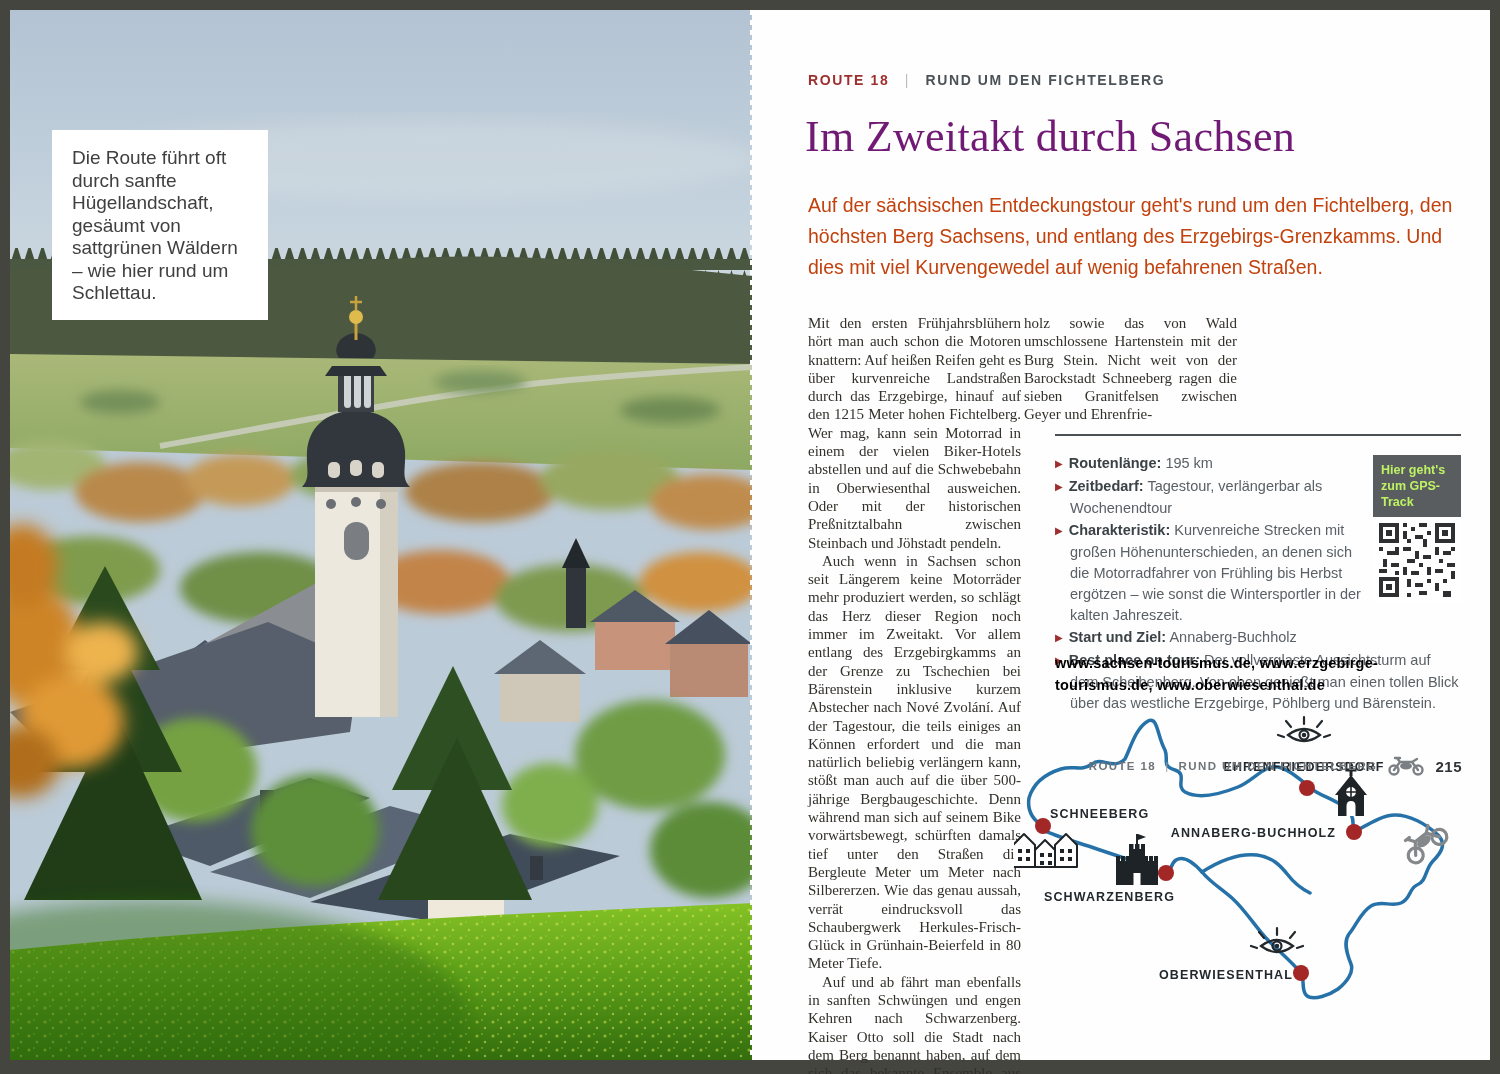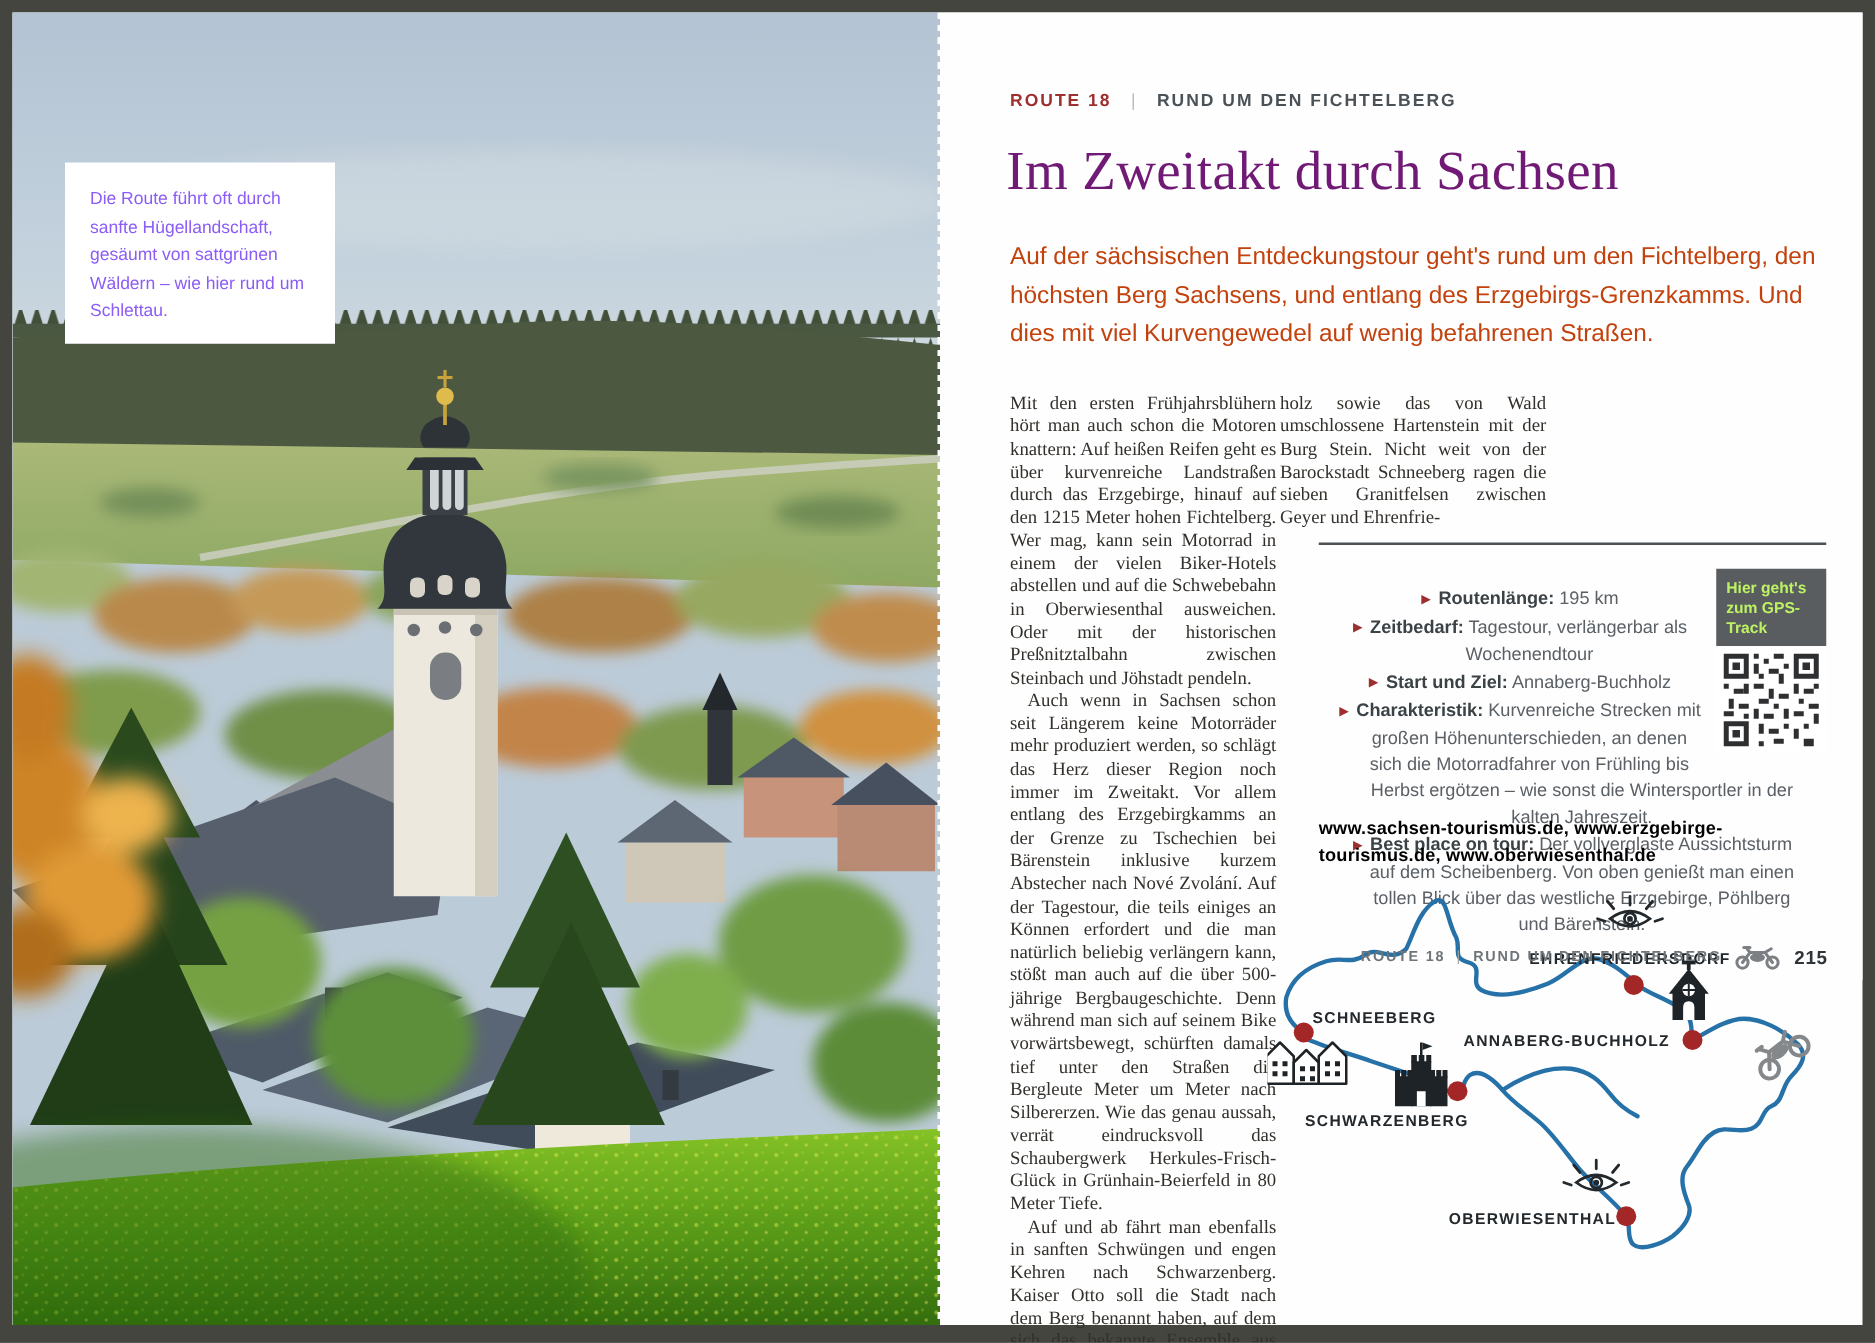--- a/index.html
+++ b/index.html
@@ -7,21 +7,21 @@
           font-family:"Liberation Sans",sans-serif;}
   .spread{position:absolute;left:10px;top:10px;width:1480px;height:1050px;background:#fefefe;}
 
   
   .photo{position:absolute;left:0;top:0;width:742px;height:1050px;overflow:hidden;background:#bccbd8;}
   .photo svg{display:block;}
   .seam{position:absolute;left:740px;top:0;width:3px;height:1050px;
         background:repeating-linear-gradient(180deg,#ffffff 0 5px,rgba(255,255,255,0) 5px 10px);}
   .caption-box{position:absolute;left:42px;top:120px;width:216px;background:#ffffff;
         padding:17px 18px 15px 20px;box-sizing:border-box;}
-  .caption-box p{margin:0;font-size:14px;line-height:22.5px;color:#8b5cf6;font-weight:500;}
+  .caption-box p{margin:0;font-size:19px;line-height:22.5px;color:#404040;font-weight:500;}
 
   
   .rightpage{position:absolute;left:742px;top:0;width:738px;height:774px;background:#fefefe;}
 
   .kicker{position:absolute;left:56px;top:62px;font-size:14px;font-weight:700;letter-spacing:1.6px;}
   .kicker .route{color:#9e2f2f;}
   .kicker .sep{color:#b9bcbe;font-weight:400;margin:0 10px;}
   .kicker .title{color:#4b5257;}
 
   .headline{position:absolute;left:53px;top:101px;margin:0;font-family:"Liberation Serif",serif;
@@ -37,21 +37,21 @@
   .col1{left:56px;top:304px;width:213px;}
   .col2{left:272px;top:304px;width:213px;}
   .col3{left:492px;top:304px;width:215px;}
 
   .infobox{position:absolute;left:303px;top:424px;width:406px;border-top:2px solid #4b5055;
         padding-top:17px;box-sizing:border-box;}
   .gps-box{float:right;width:88px;margin:2px 0 6px 12px;}
   .gps-head{background:#595d60;color:#bef264;font-size:12.5px;font-weight:700;line-height:16px;
         padding:7px 8px;}
   .gps-qr{display:block;background:#ffffff;}
-  .infobox ul{list-style:none;margin:16px;padding:0;text-align:center;}
+  .infobox ul{list-style:none;margin:0;padding:0;}
   .infobox li{font-size:14.5px;line-height:21px;color:#5a6065;padding-left:15px;text-indent:-15px;
         margin-bottom:1px;}
   .infobox li .tri{color:#9e2f2f;font-size:10px;margin-right:6px;position:relative;top:-1px;}
   .infobox li .lbl{font-weight:700;color:#3b4246;}
   .websites{position:absolute;left:303px;top:642px;width:410px;font-size:14.5px;line-height:22px;
         font-weight:700;color:#000000;letter-spacing:.2px;}
 
   .map{position:absolute;left:262px;top:693px;}
   .map text{font-family:"Liberation Sans",sans-serif;font-size:12.5px;font-weight:700;
         letter-spacing:1.1px;fill:#23282c;}
@@ -304,22 +304,22 @@
               <rect x="70" y="62" width="4" height="4"></rect>
                 <rect x="46" y="74" width="8" height="4"></rect>
                 <rect x="34" y="76" width="4" height="4"></rect>
                 <rect x="70" y="74" width="8" height="6"></rect>
             </g>
           </svg>
         </div>
         <ul>
           <li><span class="tri">▶</span><span class="lbl">Routenlänge:</span> <span>195 km</span></li>
           <li><span class="tri">▶</span><span class="lbl">Zeitbedarf:</span> <span>Tagestour, verlängerbar als Wochenendtour</span></li>
+          <li><span class="tri">▶</span><span class="lbl">Charakteristik:</span> <span>Kurvenreiche Strecken mit großen Höhenunterschieden, an denen sich die Motorradfahrer von Frühling bis Herbst ergötzen – wie sonst die Wintersportler in der kalten Jahreszeit.</span></li>
           <li><span class="tri">▶</span><span class="lbl">Start und Ziel:</span> <span>Annaberg-Buchholz</span></li>
-          <li><span class="tri">▶</span><span class="lbl">Charakteristik:</span> <span>Kurvenreiche Strecken mit großen Höhenunterschieden, an denen sich die Motorradfahrer von Frühling bis Herbst ergötzen – wie sonst die Wintersportler in der kalten Jahreszeit.</span></li>
           <li><span class="tri">▶</span><span class="lbl">Best place on tour:</span> <span>Der vollverglaste Aussichtsturm auf dem Scheibenberg. Von oben genießt man einen tollen Blick über das westliche Erzgebirge, Pöhlberg und Bärenstein.</span></li>
         </ul>
       </div>
 
       <div class="websites">www.sachsen-tourismus.de, www.erzgebirge-tourismus.de, www.oberwiesenthal.de</div>
 
       <svg class="map" width="466" height="336" viewBox="0 0 466 336">
         <path d="M15,95 C20,78 34,70 47,66 C60,62 67,69 78,61 C88,53 99,68 111,56
           C117,44 121,26 134,18 C144,13 143,33 151,47 C155,57 147,63 161,67 C174,71 161,83 171,89
           C184,96 204,92 224,84 C239,78 251,61 264,64 C277,67 289,79 299,87 C311,95 329,99 337,111

